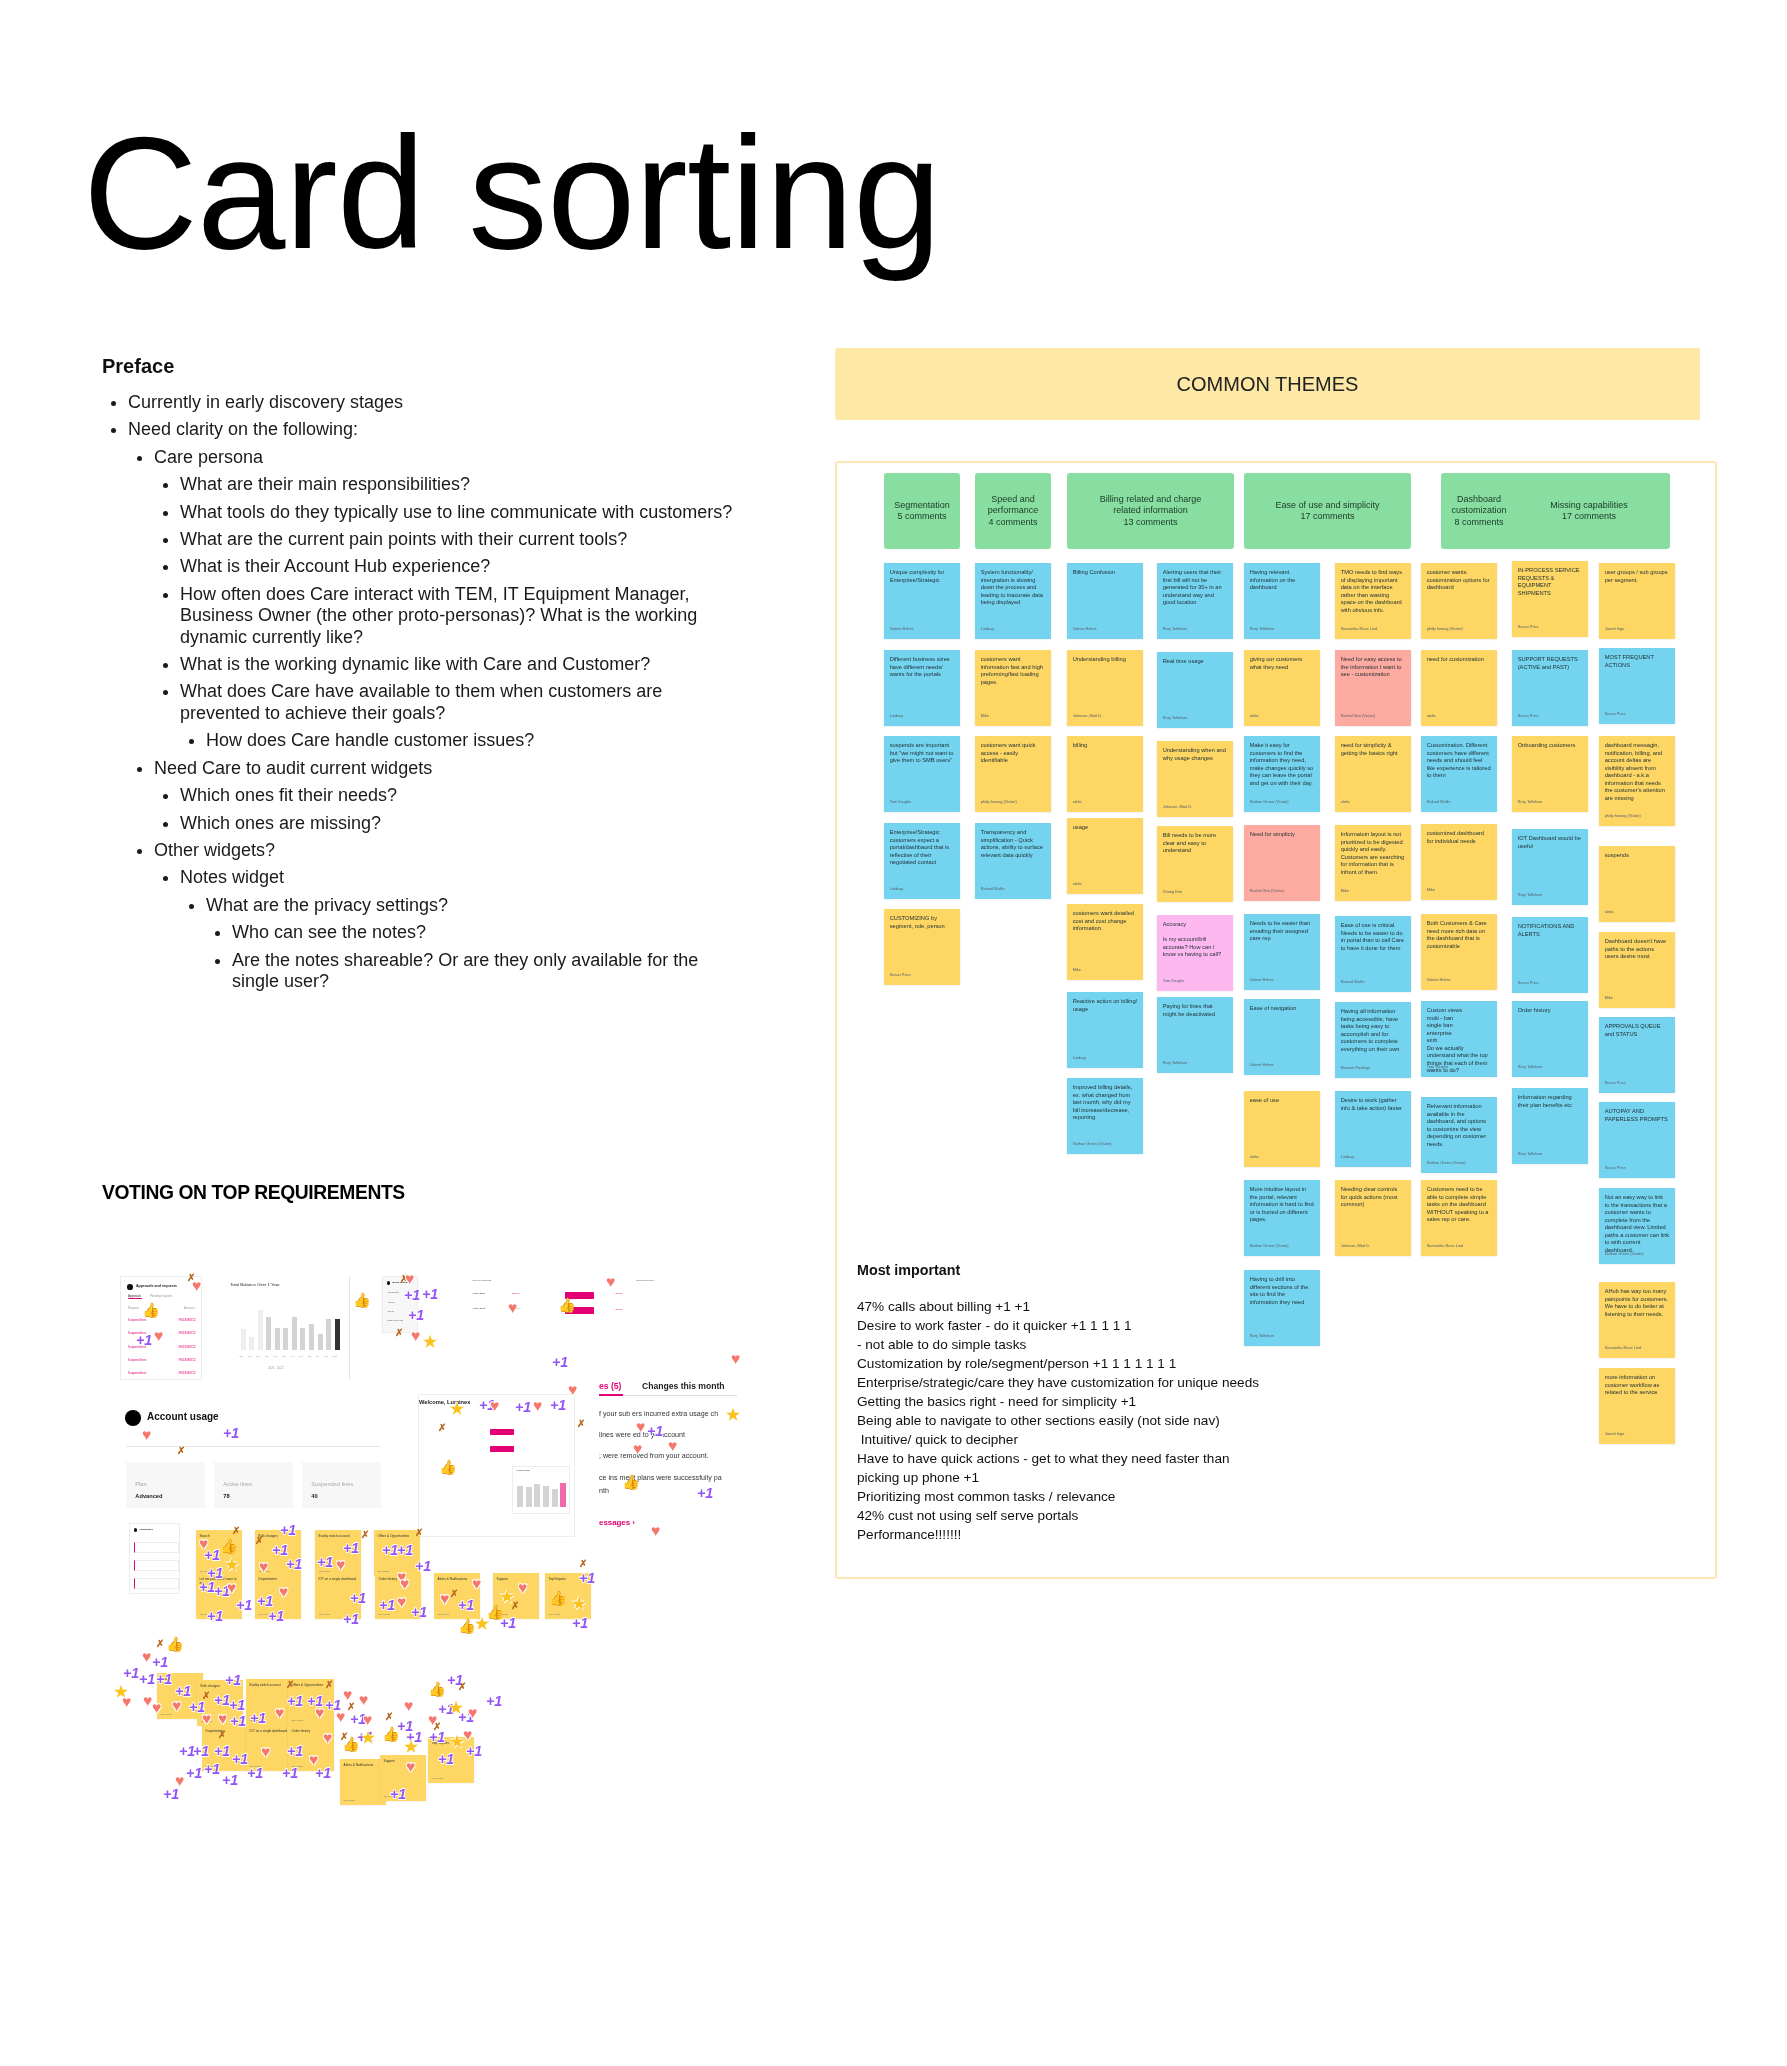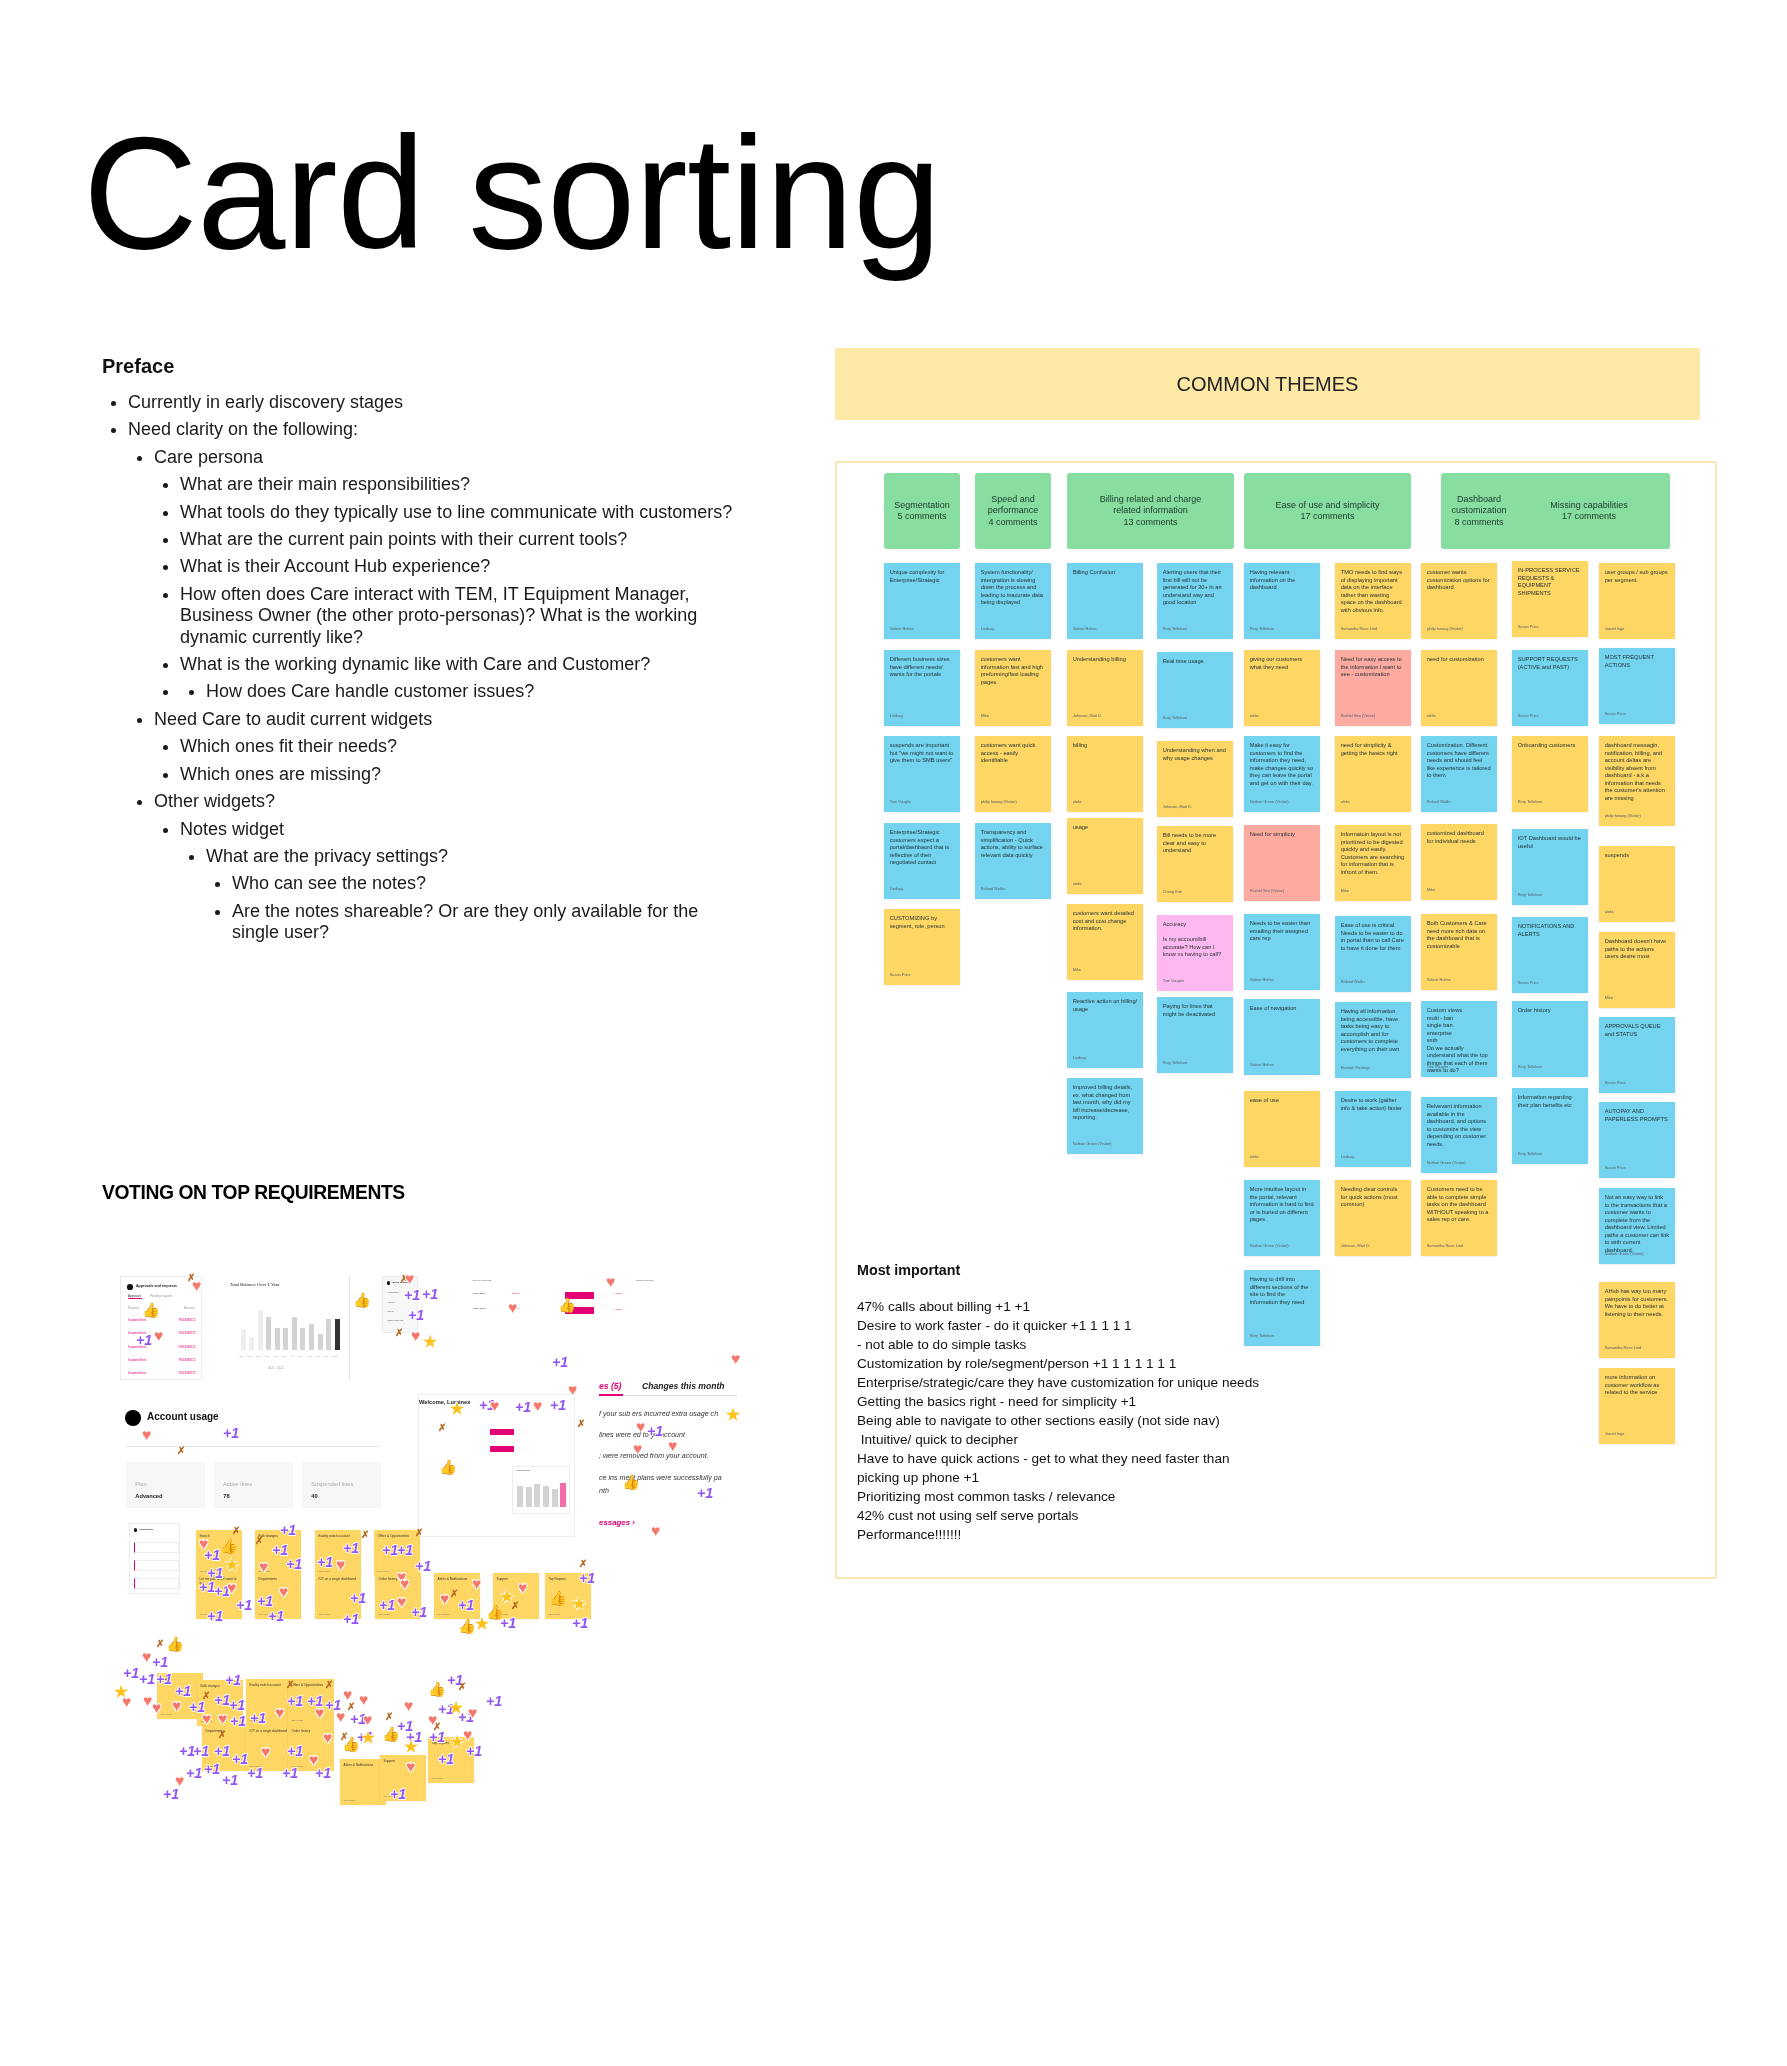--- a/index.html
+++ b/index.html
@@ -35,42 +35,42 @@
   .plus1 { color:#9254f4; font-size:14.3px; font-style:italic; text-shadow:-0.7px -0.7px 0 #fff,0.7px -0.7px 0 #fff,-0.7px 0.7px 0 #fff,0.7px 0.7px 0 #fff; }
   .heart { color:#f6776b; font-size:15.7px; text-shadow:-0.7px -0.7px 0 #fff,0.7px -0.7px 0 #fff,-0.7px 0.7px 0 #fff,0.7px 0.7px 0 #fff; }
   .thumb { color:#1aa35a; font-size:14.3px; }
   .star { color:#fbc21b; font-size:15.7px; text-shadow:-0.7px -0.7px 0 #fff,0.7px 0.7px 0 #fff; }
   .pin { color:#b86b24; font-size:10px; }
   .bar { position:absolute; bottom:0; width:5px; background:#d3d3d3; }
   .btn-pink { position:absolute; width:29px; height:7.1px; background:#e20074; border-radius:0.7px; }
   .stat-box { position:absolute; background:#f7f7f7; }
   .stat-label { position:absolute; font-size:5.7px; color:#aaa; }
   .stat-val { position:absolute; font-size:5.7px; color:#222; font-weight:700; }
-  .big-text { position:absolute; font-size:8.6px; color:#333; white-space:nowrap;font-style:italic; }
+  .big-text { position:absolute; font-size:8.6px; color:#333; white-space:nowrap; }
 </style>
 </head>
 <body>
 
 <div class="abs title">Card sorting</div>
 
 <div class="abs preface-h">Preface</div>
 <div class="abs preface">
   <ul>
     <li>Currently in early discovery stages</li>
     <li><span>Need clarity on the following:</span>
       <ul>
         <li><span>Care persona</span>
           <ul>
             <li>What are their main responsibilities?</li>
             <li>What tools do they typically use to line communicate with customers?</li>
             <li>What are the current pain points with their current tools?</li>
             <li>What is their Account Hub experience?</li>
             <li>How often does Care interact with TEM, IT Equipment Manager, Business Owner (the other proto-personas)? What is the working dynamic currently like?</li>
             <li>What is the working dynamic like with Care and Customer?</li>
-            <li>
+            <li><span>What does Care have available to them when customers are prevented to achieve their goals?</span>
               <ul>
                 <li>How does Care handle customer issues?</li>
               </ul>
             </li>
           </ul>
         </li>
         <li><span>Need Care to audit current widgets</span>
           <ul>
             <li>Which ones fit their needs?</li>
             <li>Which ones are missing?</li>

